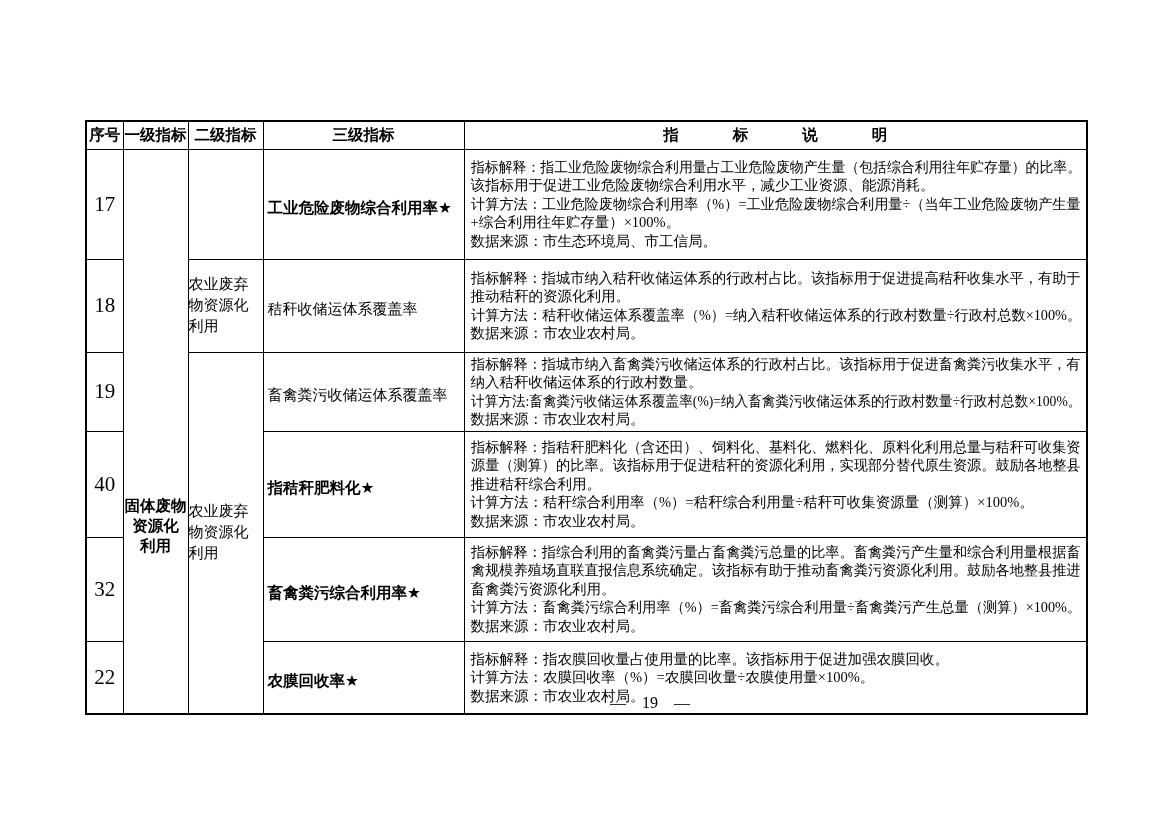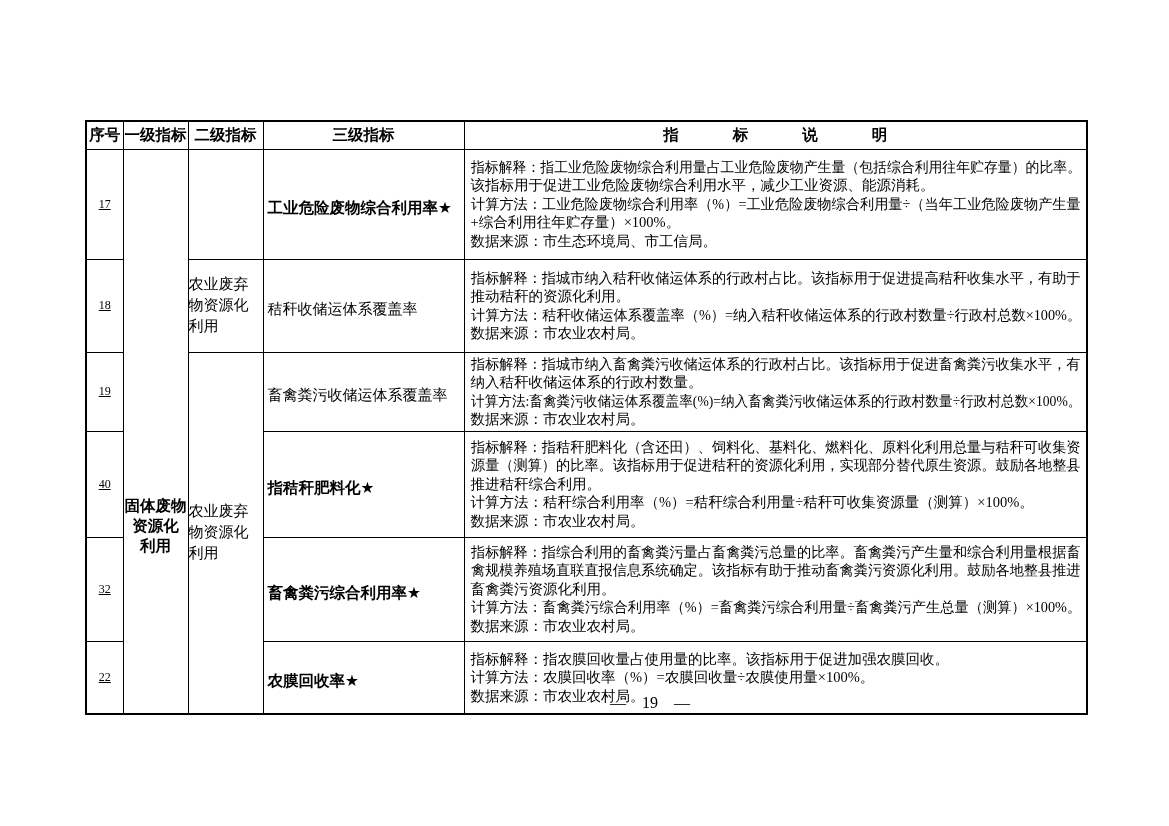--- a/index.html
+++ b/index.html
@@ -32,21 +32,21 @@
   }
   th.spec { letter-spacing: 54px; text-indent: 54px; }
 
   tr.r0 { height: 110px; }
   tr.r1 { height: 93px; }
   tr.r2 { height: 79px; }
   tr.r3 { height: 106px; }
   tr.r4 { height: 104px; }
   tr.r5 { height: 73px; }
 
-  td.no { text-align: center; vertical-align: middle; font-size: 12px; text-decoration: underline; }
+  td.no { text-align: center; vertical-align: middle; font-size: 21px; }
 
   td.lv1 {
     text-align: center; vertical-align: middle;
     padding-top: 190px;
     font-family: "Liberation Sans", "DejaVu Sans", sans-serif;
     font-weight: bold; font-size: 15.5px; line-height: 20px; margin-left: 36px;
   }
   td.lv2 {
     vertical-align: middle;
     font-size: 15px; line-height: 21px;

